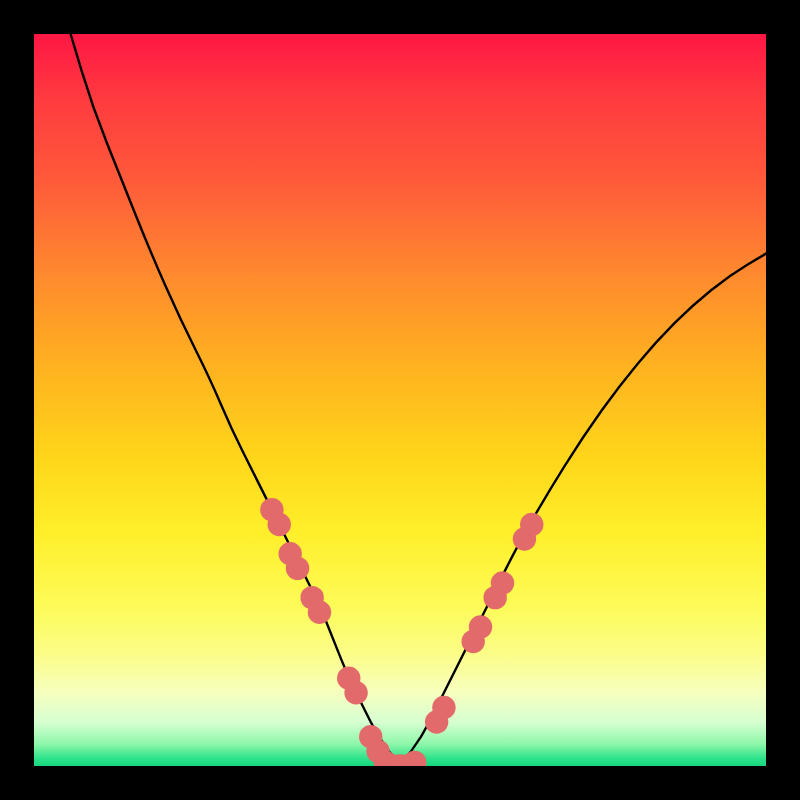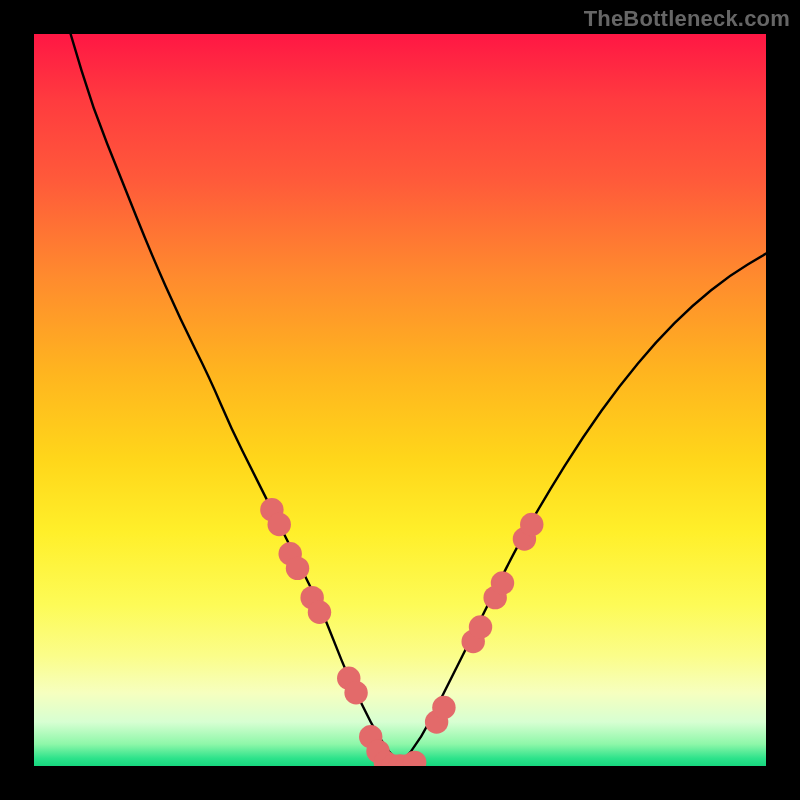--- a/index.html
+++ b/index.html
@@ -61,21 +61,20 @@
     font-size: 22px;
     font-weight: 600;
     color: #666;
     letter-spacing: 0.2px;
   }
 </style>
 </head>
 <body>
 
 <div class="frame">
-  <div class="watermark">TheBottleneck.com</div>
   <div class="plot">
     <div class="gradient"></div>
     <svg class="curve" viewBox="0 0 732 732" preserveAspectRatio="none">
       <path id="v-path" fill="none" stroke="#000000" stroke-width="2.4" stroke-linecap="round" stroke-linejoin="round" d="M 36.6 0 Q 36.6 0 47.58 36.599999999999966 Q 58.56 73.19999999999993 73.2 109.79999999999995 Q 87.84 146.39999999999998 102.48 183 Q 117.12 219.60000000000002 131.76 252.54000000000002 Q 146.4 285.48 161.04000000000002 314.76 Q 175.68 344.03999999999996 186.66000000000003 369.65999999999997 Q 197.64000000000001 395.28 208.62 417.24 Q 219.6 439.2 230.57999999999998 461.15999999999997 Q 241.56 483.12 252.54 505.08 Q 263.52 527.04 274.5 549 Q 285.48 570.96 292.8 589.26 Q 300.12 607.56 307.44 625.8599999999999 Q 314.76 644.16 322.08000000000004 658.8 Q 329.40000000000003 673.44 336.72 688.08 Q 344.03999999999996 702.72 355.02 717.36 Q 366 732 376.98 717.36 Q 387.96000000000004 702.72 395.28000000000003 688.08 Q 402.6 673.44 409.91999999999996 658.8 Q 417.23999999999995 644.16 428.21999999999997 622.2 Q 439.2 600.24 450.18 578.28 Q 461.16 556.3199999999999 472.14 534.3599999999999 Q 483.12 512.4 497.76 486.78 Q 512.4 461.16 530.7 431.88 Q 549 402.59999999999997 567.3 376.98 Q 585.6 351.36 603.9 329.40000000000003 Q 622.1999999999999 307.44000000000005 640.5 289.14 Q 658.8000000000001 270.84 677.1 256.19999999999993 Q 695.4 241.55999999999995 713.7 230.57999999999998 T 732 219.60000000000002"></path>
       <g id="markers">
           <circle cx="237.9" cy="475.8" r="11.712" fill="#e36a6a"></circle>
           <circle cx="245.22000000000003" cy="490.44" r="11.712" fill="#e36a6a"></circle>
           <circle cx="256.2" cy="519.72" r="11.712" fill="#e36a6a"></circle>
           <circle cx="263.52" cy="534.36" r="11.712" fill="#e36a6a"></circle>
           <circle cx="278.16" cy="563.64" r="11.712" fill="#e36a6a"></circle>

